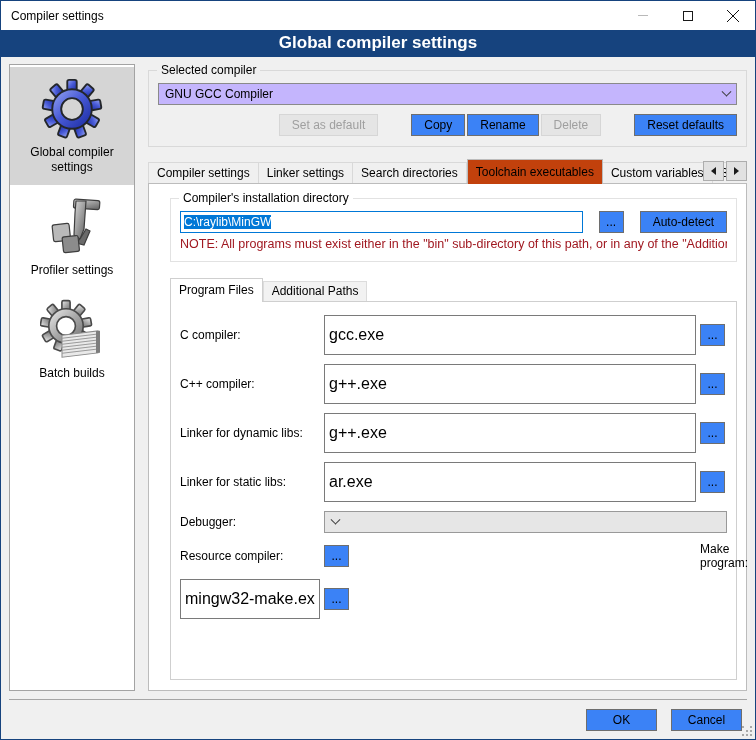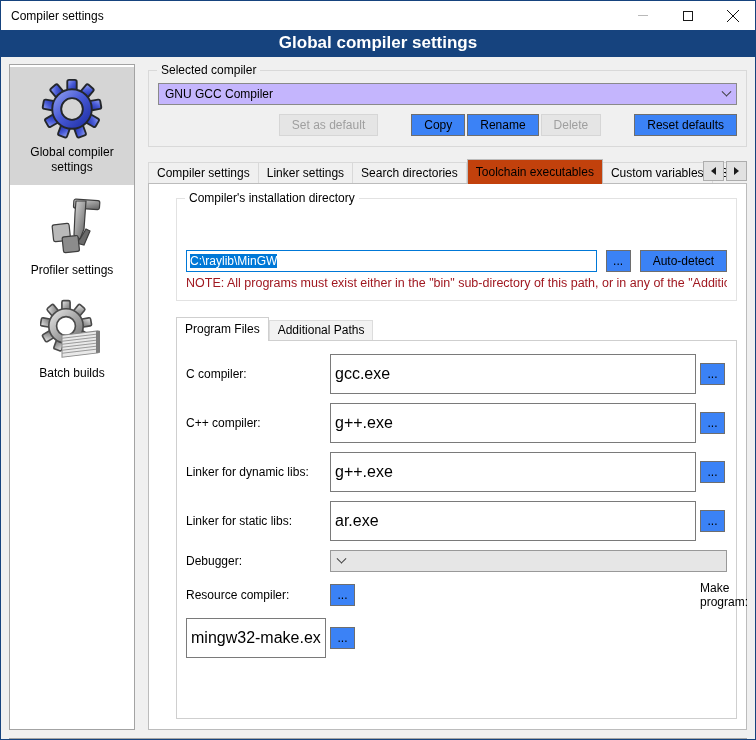--- a/index.html
+++ b/index.html
@@ -55,24 +55,24 @@
   .tab { background:#f0f0f0; border:1px solid #d9d9d9; border-bottom:none; height:21px; line-height:20px; padding:0 8px; font-size:12px; white-space:nowrap; margin-right:0; position:relative; }
   .tab + .tab { border-left:none; }
   .tab.selected { background:#c2410c; border:1px solid #bcbcbc; border-bottom:none; height:25px; line-height:24px; margin-bottom:-1px; z-index:3; }
   .tab.clipped { max-width:36px; overflow:hidden; border-right:none; }
   .tab-arrows { position:absolute; right:0; bottom:2px; display:flex; gap:2px; }
   .arrowbtn { width:21px; height:20px; background:#e1e1e1; border:1px solid #adadad; display:flex; align-items:center; justify-content:center; }
   .tri-left { width:0; height:0; border-top:4px solid transparent; border-bottom:4px solid transparent; border-right:5px solid #1a1a1a; }
   .tri-right { width:0; height:0; border-top:4px solid transparent; border-bottom:4px solid transparent; border-left:5px solid #1a1a1a; }
 
   
-  .tabpage { flex:1 1 auto; background:#fff; border:1px solid #bcbcbc; padding:14px 9px 10px 27px; display:flex; flex-direction:column; min-height:0; }
-
-  
-  .dir-row { display:flex; gap:9px; align-items:center;margin-top:39px; }
+  .tabpage { flex:1 1 auto; background:#fff; border:1px solid #bcbcbc; padding:14px 9px 10px 21px; display:flex; flex-direction:column; min-height:0; }
+
+  
+  .dir-row { display:flex; gap:16px; align-items:center; }
   .textbox { flex:1; height:22px; border:1px solid #7a7a7a; background:#fff; display:flex; align-items:center; padding:0 3px; font-size:12px; overflow:hidden; }
   .textbox.focused { border-color:#0078d7; }
   .textbox .selection { background:#0078d7; color:#fff; white-space:pre; }
   .btn-browse { width:25px; padding:0; flex:0 0 auto; line-height:18px; }
   .note { margin-top:4px; color:#a01820; font-size:12.5px; white-space:nowrap; overflow:hidden; }
 
   
   .subnotebook { margin-top:16px; flex:1 1 auto; display:flex; flex-direction:column; min-height:0; }
   .subtabs { display:flex; align-items:flex-end; position:relative; z-index:2; }
   .subtab { background:#f2f2f2; border:1px solid #dcdcdc; border-bottom:none; height:20px; line-height:19px; padding:0 8px; font-size:12px; }
@@ -277,14 +277,19 @@
 
             </div>
           </div>
         </div>
 
       </div>
     </div>
   </div>
 
   <div class="footer-sep"></div>
+  <div class="footer">
+    <button class="btn btn-dialog">OK</button>
+    <button class="btn btn-dialog">Cancel</button>
+    <div class="resize-grip"></div>
+  </div>
 
 </div>
 
 </body></html>

